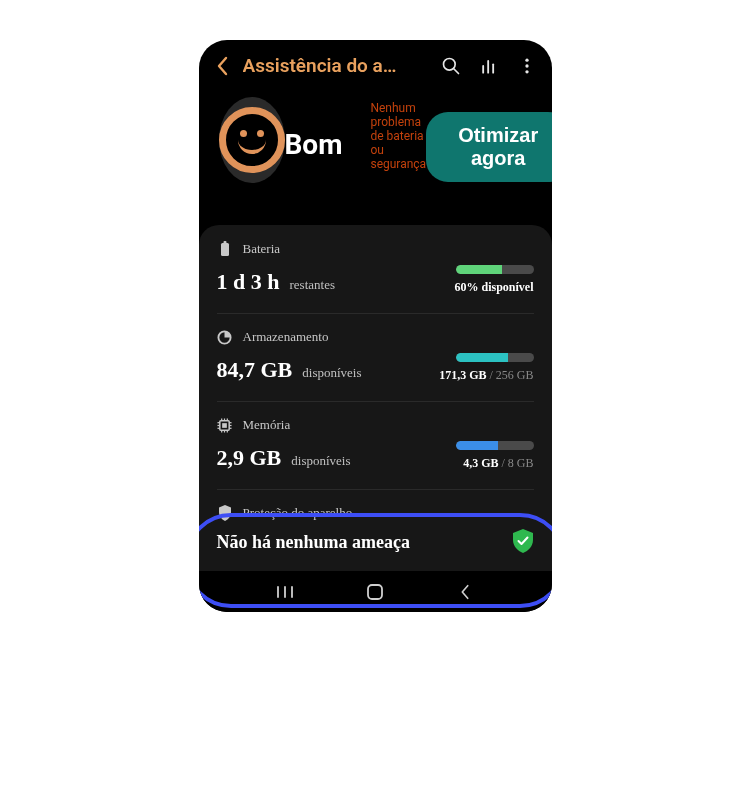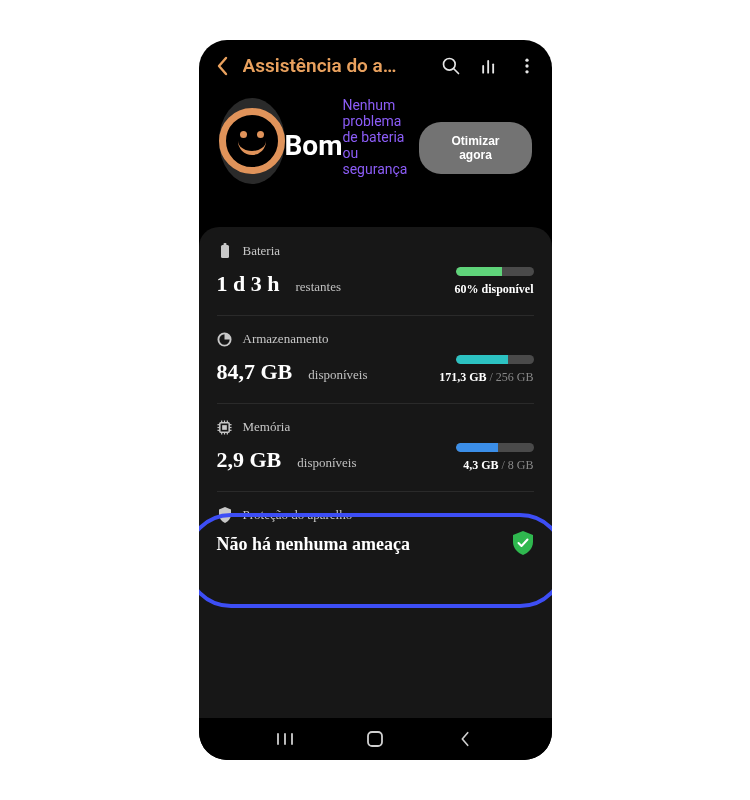--- a/index.html
+++ b/index.html
@@ -8,21 +8,21 @@
     font-family: -apple-system, BlinkMacSystemFont, "Segoe UI", Roboto, Arial, sans-serif;
     display: flex;
     justify-content: center;
     align-items: flex-start;
     padding-top: 40px;
     width: 750px;
     height: 800px;
   }
   .phone {
     width: 353px;
-    height: 720px;
+    height: 572px;
     background: #000000;
     border-radius: 28px;
     overflow: hidden;
     position: relative;
     display: flex;
     flex-direction: column;
   }
   .header {
     display: flex;
     align-items: center;
@@ -95,31 +95,32 @@
     left: 12px;
     box-sizing: content-box;
   }
   .status-title {
     color: #ffffff;
     font-size: 28px;
     font-weight: 700;
     margin-bottom: 6px;
   }
   .status-sub {
-    color: #8b5cf6;
-    font-size: 14px;
+    color: #c2410c;
+    font-size: 12px;
     margin-bottom: 22px;
+    margin-left: 28px;
   }
   .optimize-btn {
-    background: #737373;
+    background: #0f766e;
     color: #ffffff;
     border: none;
     border-radius: 22px;
     padding: 12px 32px;
-    font-size: 12px;
+    font-size: 20px;
     font-weight: 600;
   }
   .cards {
     background: #171717;
     border-radius: 20px 20px 0 0;
     flex: 1;
     padding: 0;
     position: relative;
     font-family: Liberation Serif, serif;
   }
@@ -155,21 +156,21 @@
     font-size: 13px;
   }
   .card-body {
     display: flex;
     align-items: flex-end;
     justify-content: space-between;
   }
   .main-val {
     display: flex;
     align-items: baseline;
-    gap: 16px;
+    gap: 10px;
   }
   .main-val .big {
     color: #ffffff;
     font-size: 22px;
     font-weight: 700;
   }
   .main-val .suffix {
     color: #c0c0c0;
     font-size: 13px;
   }

